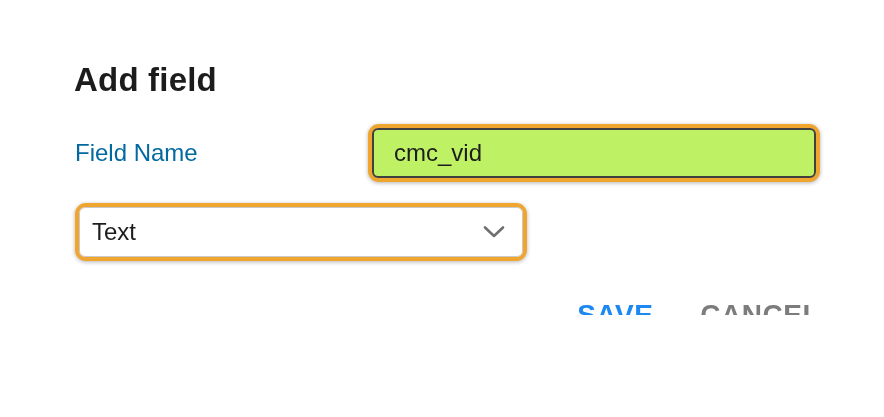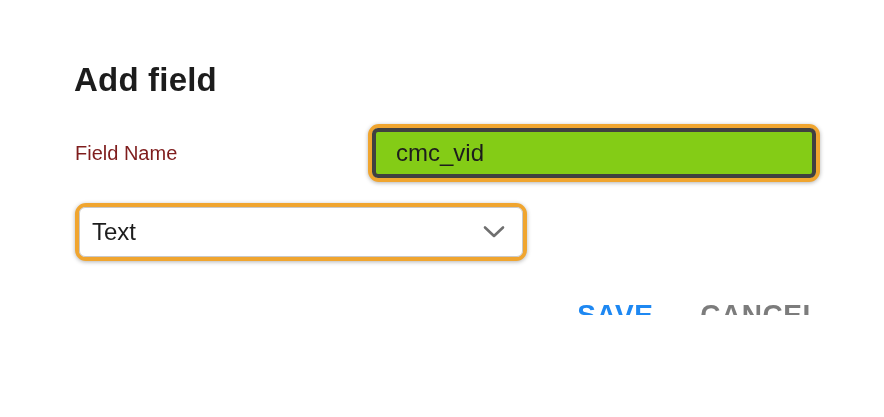--- a/index.html
+++ b/index.html
@@ -31,48 +31,48 @@
     left: 75px;
     width: 745px;
     height: 58px;
     display: flex;
     align-items: center;
   }
   .row-field-name { top: 124px; }
   .row-field-type { top: 203px; }
   .field-label {
     width: 293px;
-    font-size: 20px;
-    color: #7f1d1d;
+    font-size: 24px;
+    color: #0369a1;
     flex: 0 0 auto;
   }
   .highlight-ring {
     box-sizing: border-box;
     width: 452px;
     height: 58px;
     flex: 0 0 auto;
     border: 4px solid #f0a52f;
     border-radius: 11px;
     background: #ffffff;
     box-shadow: 0 1px 4px rgba(0,0,0,0.30);
   }
   .text-input {
     box-sizing: border-box;
     width: 100%;
     height: 100%;
-    border: 4px solid #404040;
+    border: 2px solid #404040;
     border-radius: 6px;
     padding: 0 20px;
     margin: 0;
     font-family: inherit;
     font-size: 24px;
     color: #1d1d1d;
     outline: none;
     display: block;
-    background: #84cc16;
+    background: #bef264;
   }
   .select-box {
     box-sizing: border-box;
     width: 100%;
     height: 100%;
     border: 1px solid #c9c9c9;
     border-radius: 6px;
     padding: 0 17px 0 12px;
     display: flex;
     align-items: center;

